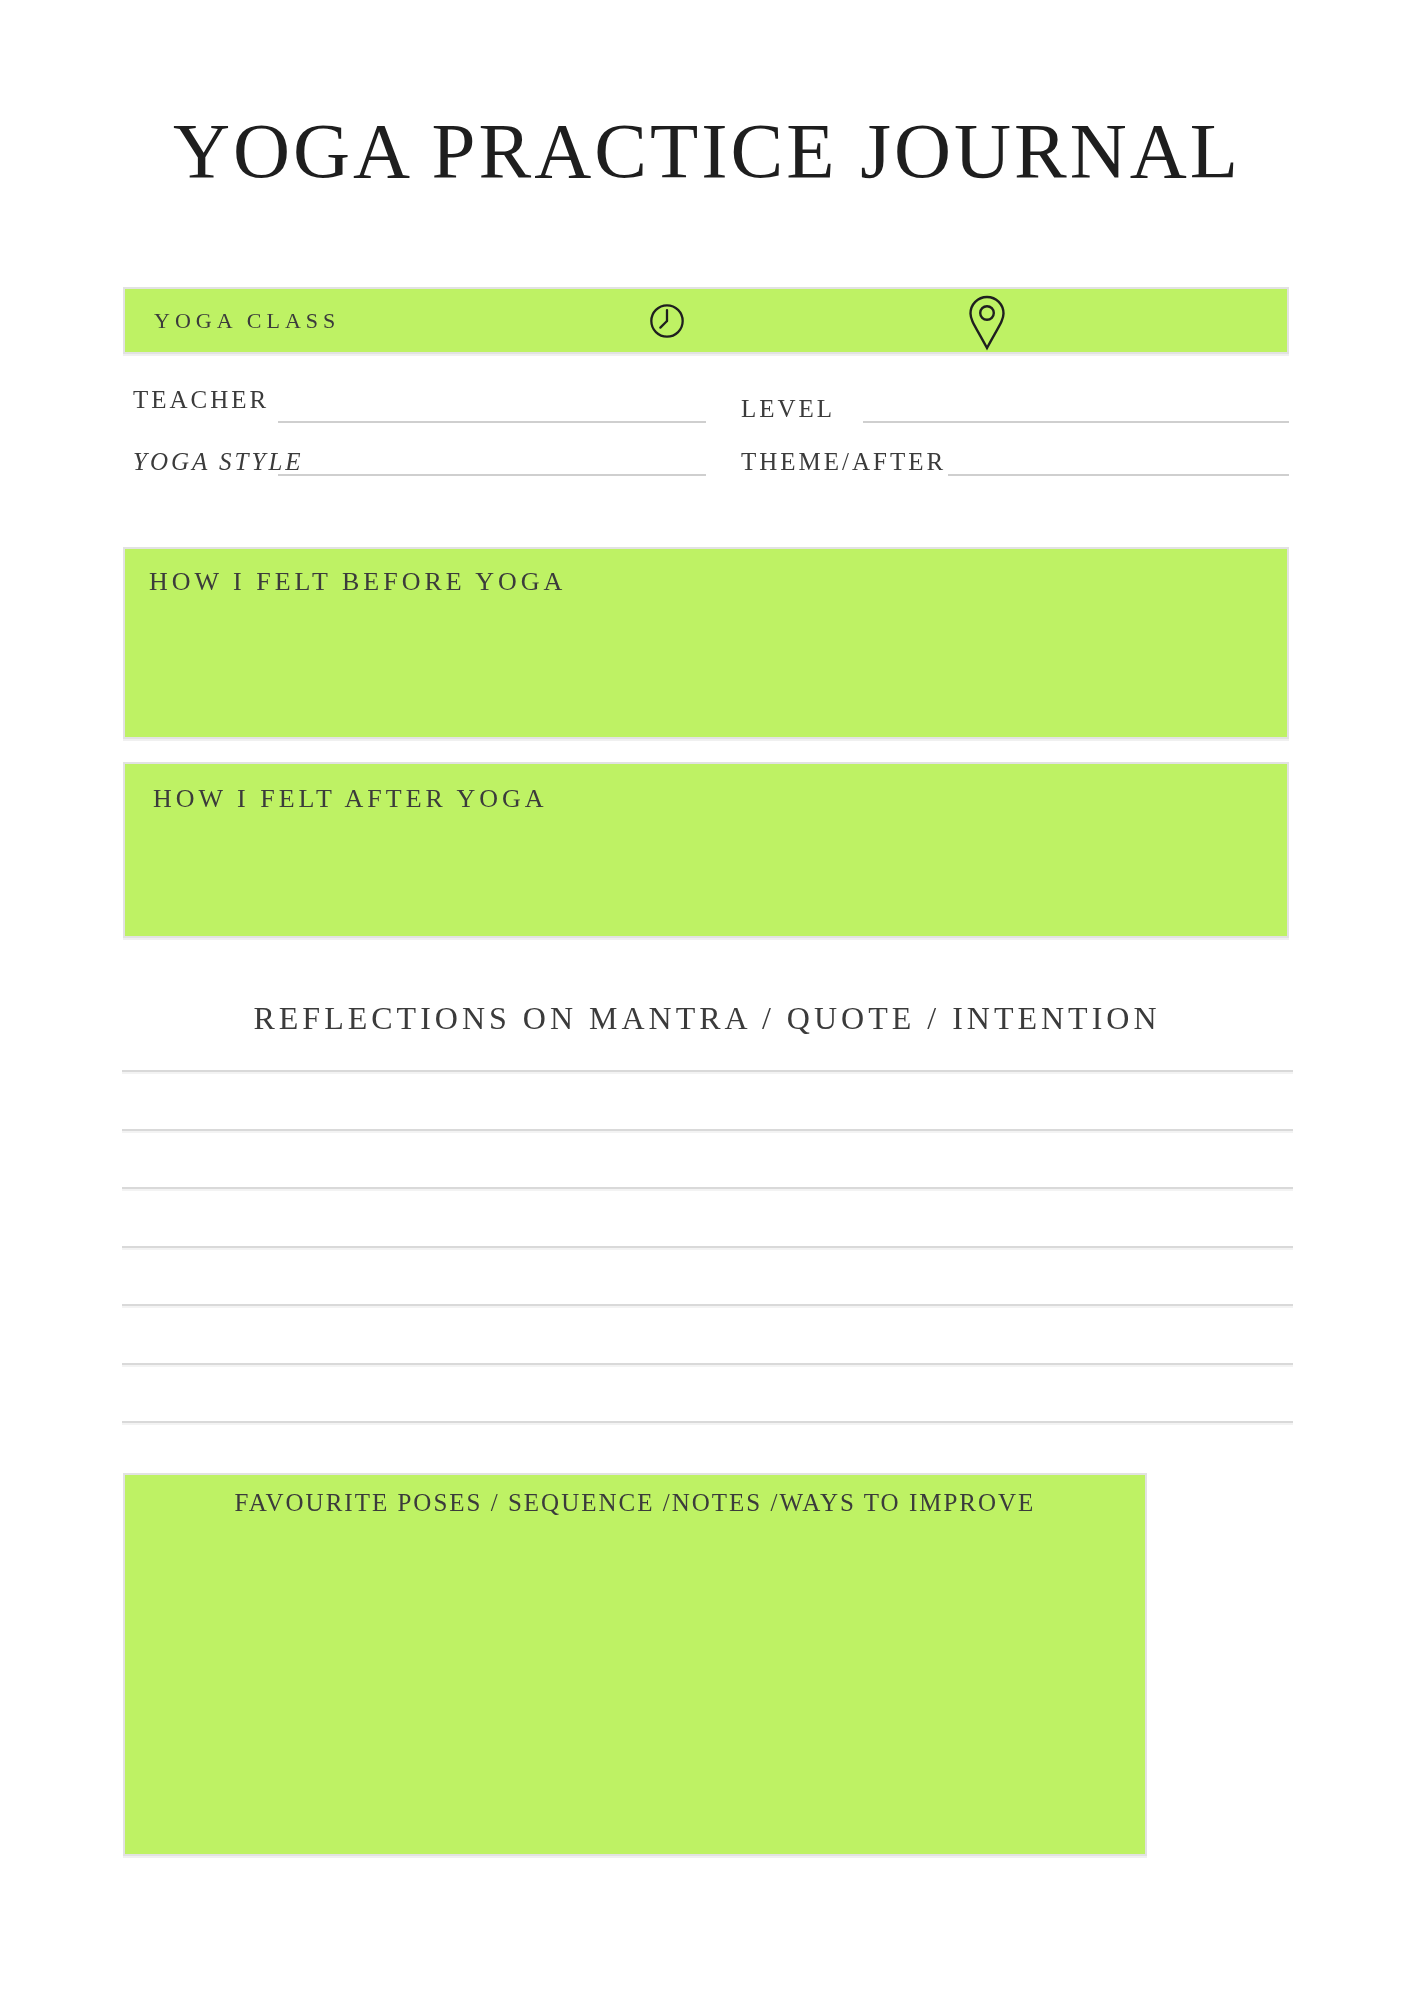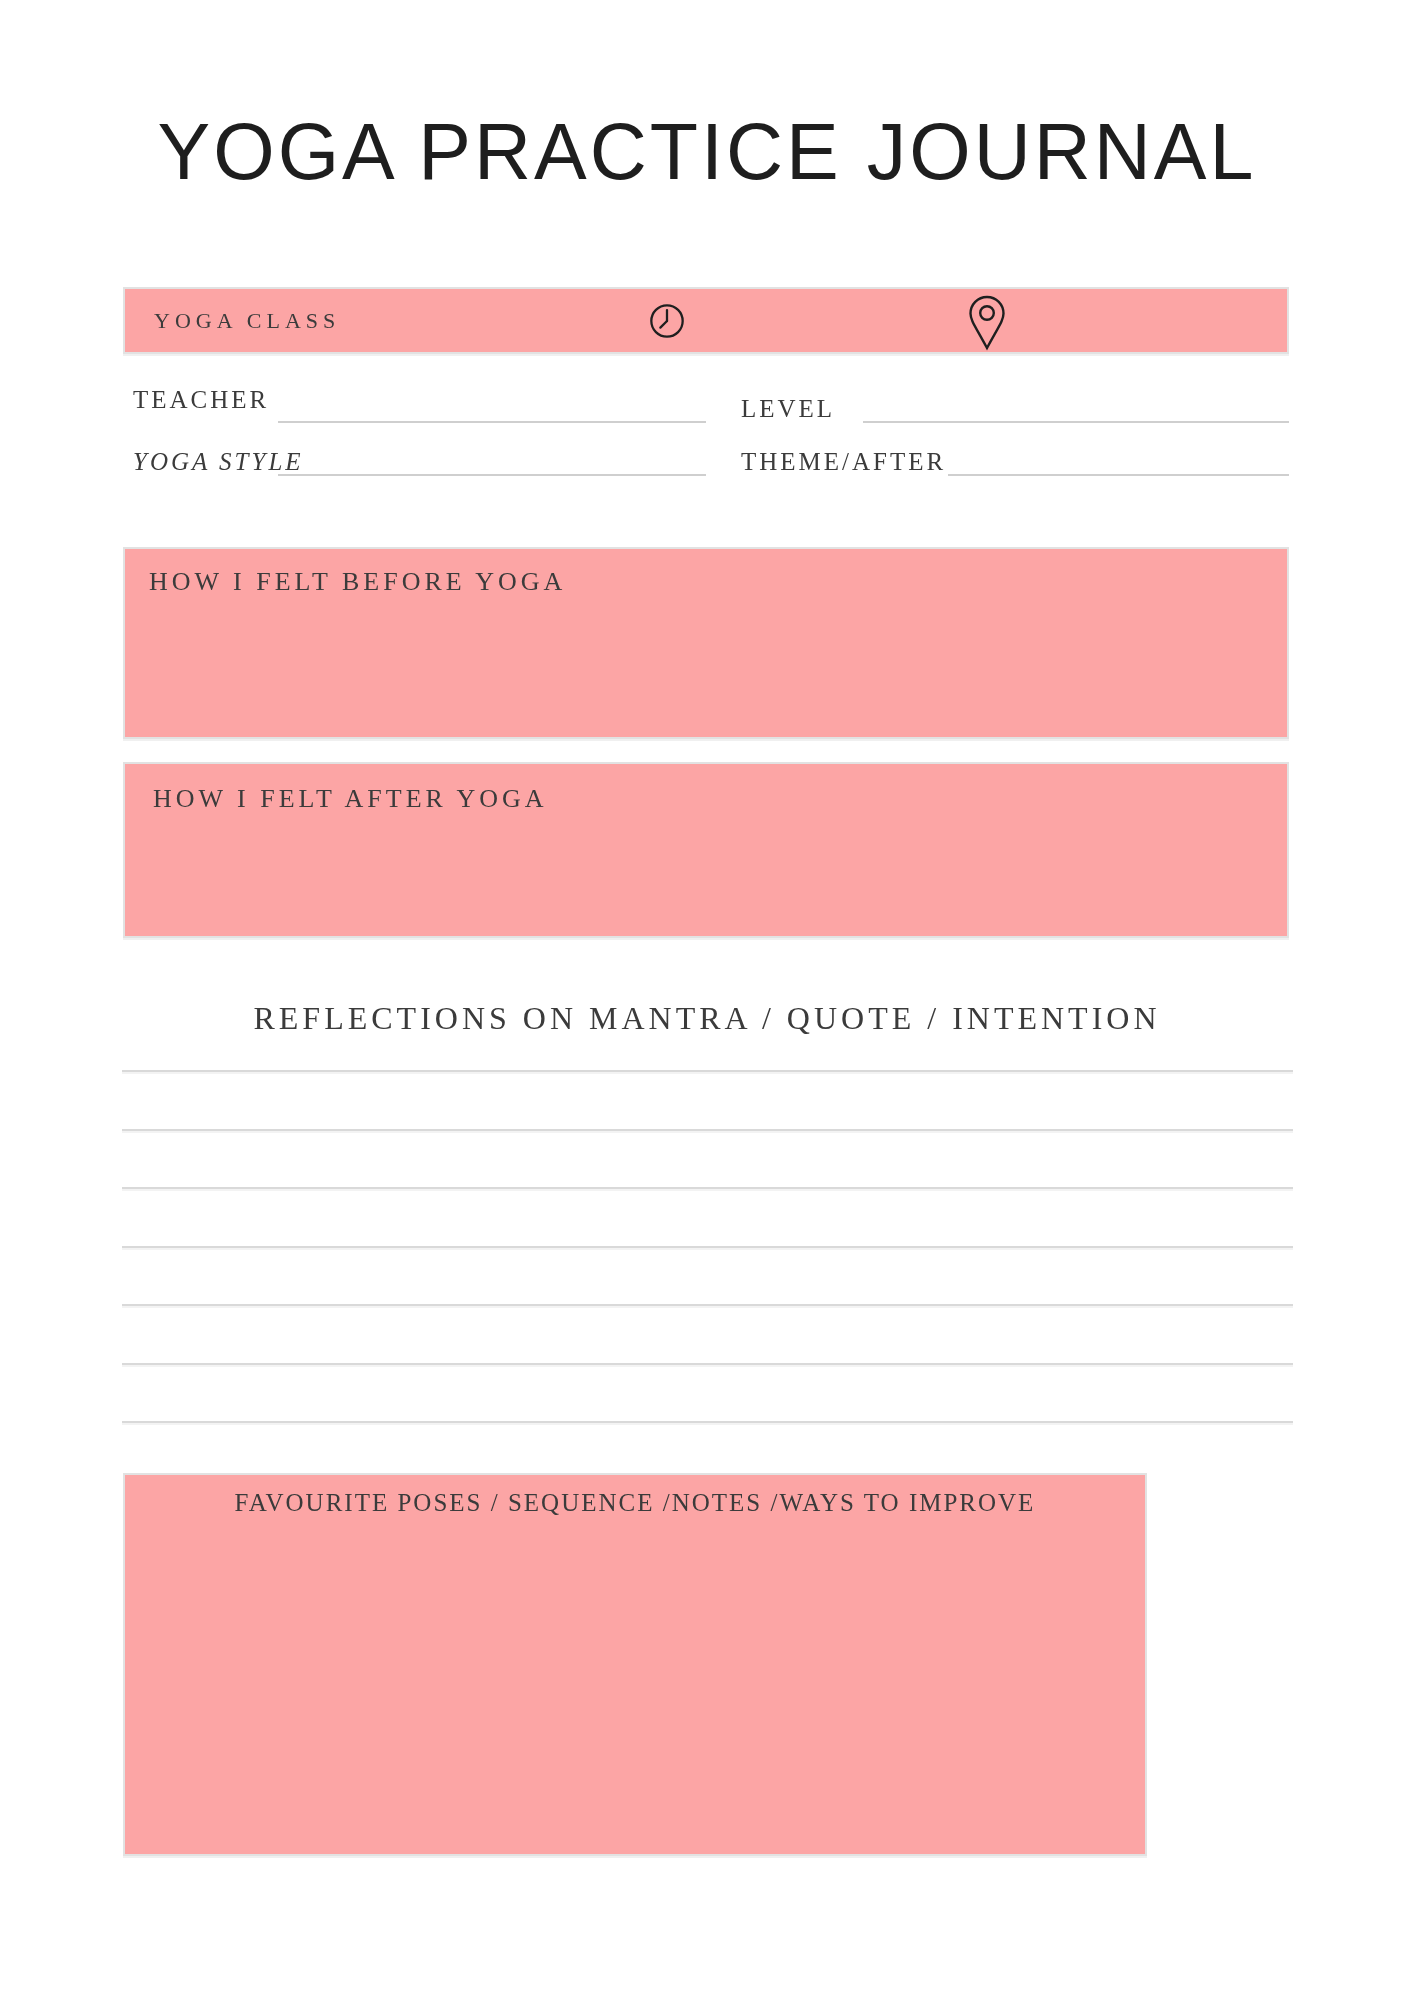--- a/index.html
+++ b/index.html
@@ -14,32 +14,32 @@
   .page{
     position:relative;
     width:1414px;height:2000px;
     background:#fff;
     font-family:"Liberation Serif", serif;
     overflow:hidden;
   }
   .title{
     position:absolute;left:0;right:0;top:106px;
     text-align:center;
-    font-family:Liberation Sans, sans-serif;
+    font-family:Liberation Serif, serif;
     font-weight:400;
     font-size:79px;
     letter-spacing:3px;
     color:var(--c-title);
     white-space:nowrap;
   }
   .box{
     position:absolute;
     box-sizing:border-box;
     border:2px solid var(--c-border);
-    background:#fca5a5;
+    background:#bef264;
     box-shadow:0 2px 0 #f0f0f0;
   }
   .class-bar{left:123px;top:287px;width:1166px;height:67px;}
   .class-bar-label{
     position:absolute;left:29px;top:50%;transform:translateY(-50%);
     font-size:22px;letter-spacing:5px;color:var(--c-label);
     white-space:nowrap;
   }
   .icon{position:absolute;}
   .clock-icon{left:523px;top:13px;width:38px;height:38px;}

